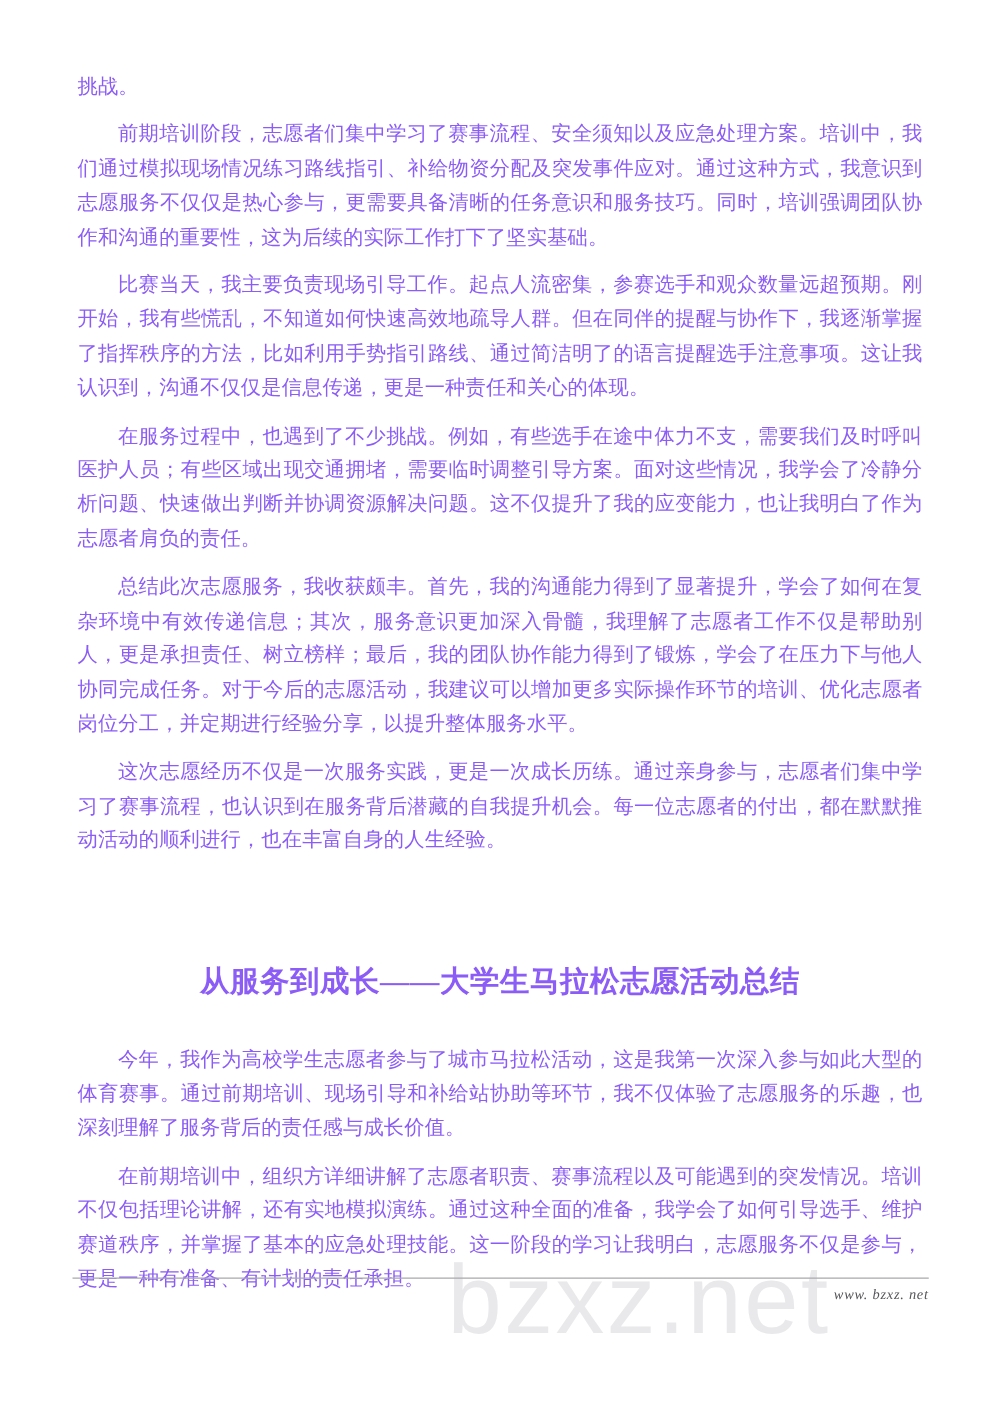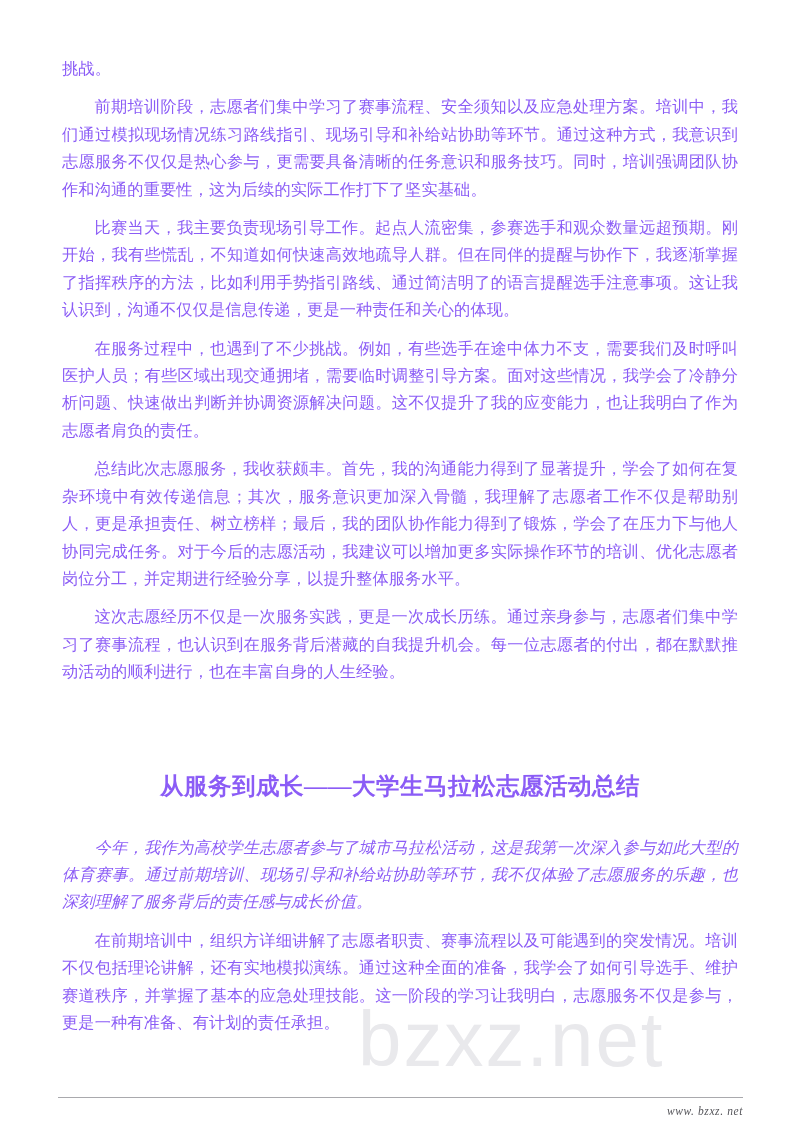--- a/index.html
+++ b/index.html
@@ -67,28 +67,27 @@
     letter-spacing: 0.5px;
   }
 
   .title-block {
     margin-top: 82px;
     margin-bottom: 32px;
   }
 
   .after-title p.para:first-child {
     margin-top: 0;
-    font-style: italic;
   }
 
   
   .footer {
     position: absolute;
     left: 58px;
-    top: 1097px;
+    top: 1022px;
     width: 685px;
     z-index: 3;
   }
   .footer-rule {
     width: 100%;
     height: 1px;
     background: #a9a9ad;
   }
   .footer-text {
     margin-top: 7px;
@@ -104,21 +103,21 @@
 <body>
 
 <div class="page">
 
   <div class="watermark">bzxz.net</div>
 
   <div class="content">
 
     <p class="para noindent">挑战。</p>
 
-    <p class="para">前期培训阶段，志愿者们集中学习了赛事流程、安全须知以及应急处理方案。培训中，我们通过模拟现场情况练习路线指引、现场引导和补给站协助等环节。通过这种方式，我意识到志愿服务不仅仅是热心参与，更需要具备清晰的任务意识和服务技巧。同时，培训强调团队协作和沟通的重要性，这为后续的实际工作打下了坚实基础。</p>
+    <p class="para">前期培训阶段，志愿者们集中学习了赛事流程、安全须知以及应急处理方案。培训中，我们通过模拟现场情况练习路线指引、补给物资分配及突发事件应对。通过这种方式，我意识到志愿服务不仅仅是热心参与，更需要具备清晰的任务意识和服务技巧。同时，培训强调团队协作和沟通的重要性，这为后续的实际工作打下了坚实基础。</p>
 
     <p class="para">比赛当天，我主要负责现场引导工作。起点人流密集，参赛选手和观众数量远超预期。刚开始，我有些慌乱，不知道如何快速高效地疏导人群。但在同伴的提醒与协作下，我逐渐掌握了指挥秩序的方法，比如利用手势指引路线、通过简洁明了的语言提醒选手注意事项。这让我认识到，沟通不仅仅是信息传递，更是一种责任和关心的体现。</p>
 
 
     <p class="para">在服务过程中，也遇到了不少挑战。例如，有些选手在途中体力不支，需要我们及时呼叫医护人员；有些区域出现交通拥堵，需要临时调整引导方案。面对这些情况，我学会了冷静分析问题、快速做出判断并协调资源解决问题。这不仅提升了我的应变能力，也让我明白了作为志愿者肩负的责任。</p>
 
     <p class="para">总结此次志愿服务，我收获颇丰。首先，我的沟通能力得到了显著提升，学会了如何在复杂环境中有效传递信息；其次，服务意识更加深入骨髓，我理解了志愿者工作不仅是帮助别人，更是承担责任、树立榜样；最后，我的团队协作能力得到了锻炼，学会了在压力下与他人协同完成任务。对于今后的志愿活动，我建议可以增加更多实际操作环节的培训、优化志愿者岗位分工，并定期进行经验分享，以提升整体服务水平。</p>
 
     <p class="para">这次志愿经历不仅是一次服务实践，更是一次成长历练。通过亲身参与，志愿者们集中学习了赛事流程，也认识到在服务背后潜藏的自我提升机会。每一位志愿者的付出，都在默默推动活动的顺利进行，也在丰富自身的人生经验。</p>
 

